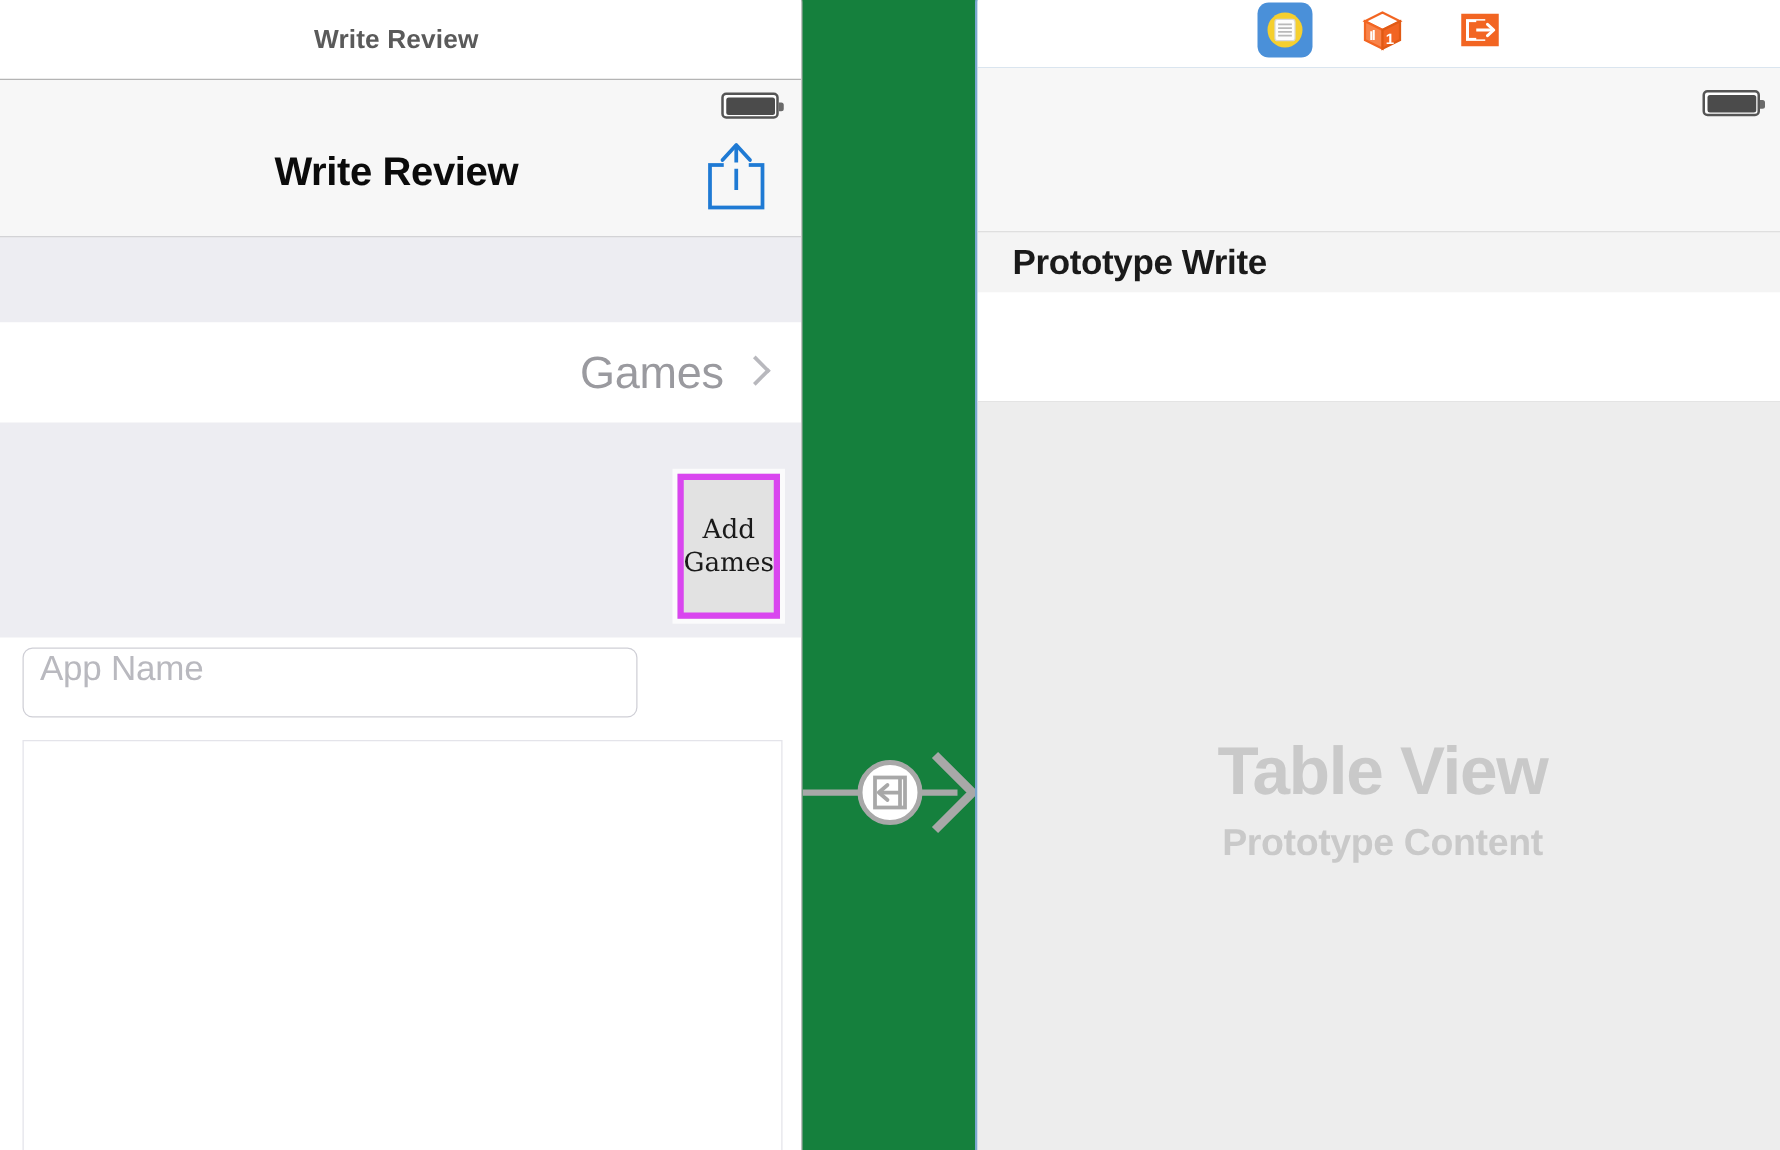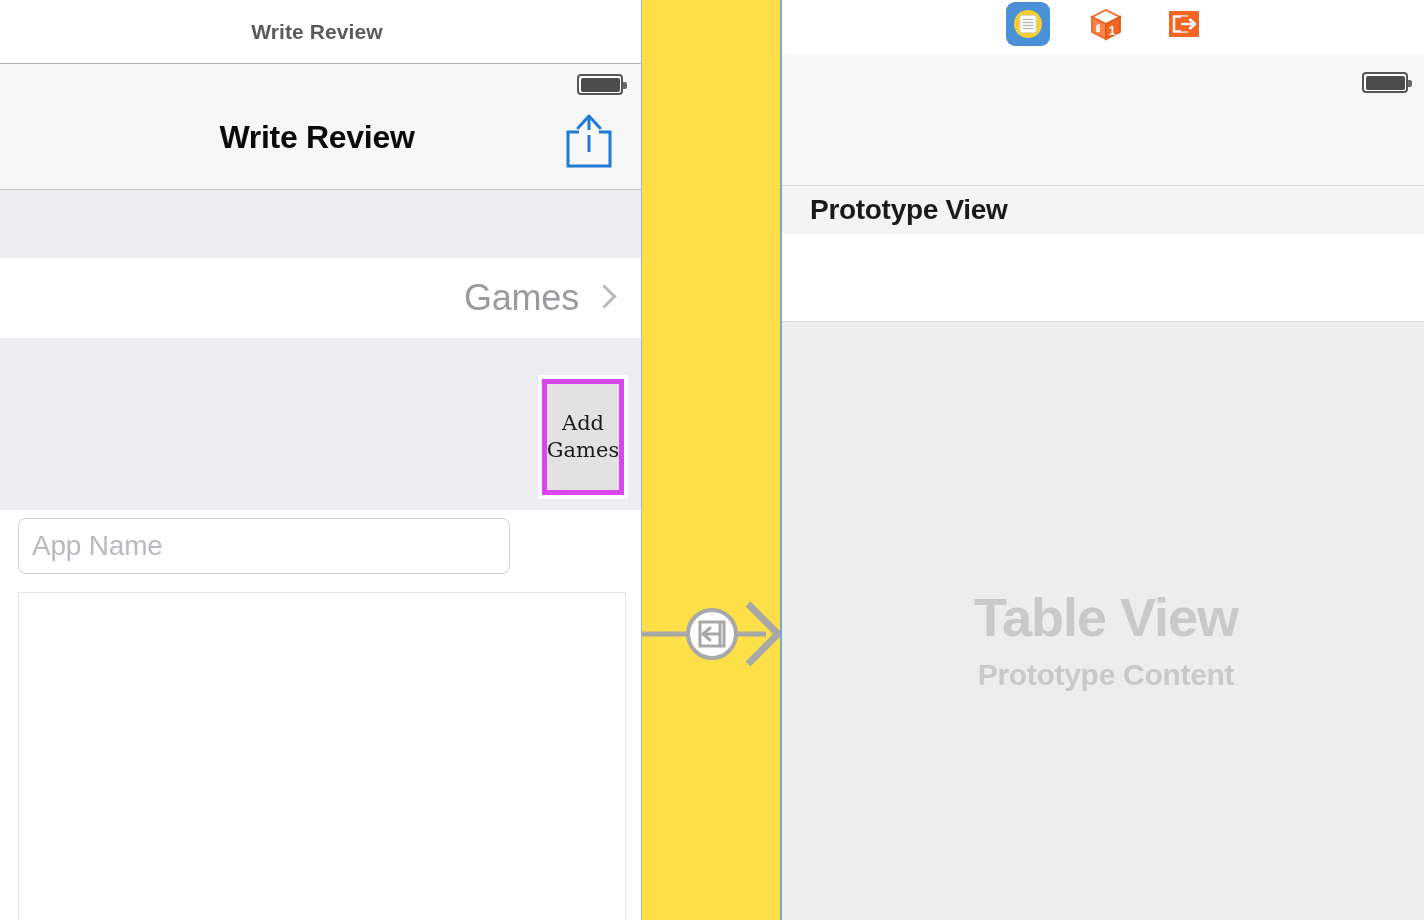--- a/index.html
+++ b/index.html
@@ -13,21 +13,21 @@
     position: relative;
     overflow: hidden;
     font-family: "Liberation Sans", sans-serif;
     -webkit-font-smoothing: antialiased;
   }
 
   
   #canvas {
     position: absolute;
     inset: 0;
-    background: #fde047;
+    background: #15803d;
     padding-left: 37px;
   }
 
   
   #left-scene {
     position: absolute;
     left: -8px;
     top: -8px;
     width: 650px;
     height: 936px;
@@ -199,21 +199,21 @@
     position: absolute;
     left: 25px;
     top: 525px;
     width: 492px;
     height: 56px;
     background: #ffffff;
     border: 1px solid #cfcfd6;
     border-radius: 8px;
     box-sizing: border-box;
     display: flex;
-    align-items: center;
+    align-items: flex-start;
     cursor: text;
   }
   #app-name-field .placeholder {
     margin-left: 13px;
     font-size: 28px;
     color: #b9b9bf;
     letter-spacing: -.2px;
   }
 
   
@@ -461,21 +461,21 @@
         </svg>
       </div>
 
     </div>
 
     <div id="right-statusbar">
       <div class="battery"></div>
     </div>
 
     <div id="prototype-cells-header">
-      <span class="hdr-text">Prototype View</span>
+      <span class="hdr-text">Prototype Write</span>
     </div>
 
     <div id="prototype-cell"></div>
 
     <div id="table-view-body">
       <div id="table-view-placeholder">
         <div class="tv-title">Table View</div>
         <div class="tv-sub">Prototype Content</div>
       </div>
     </div>

